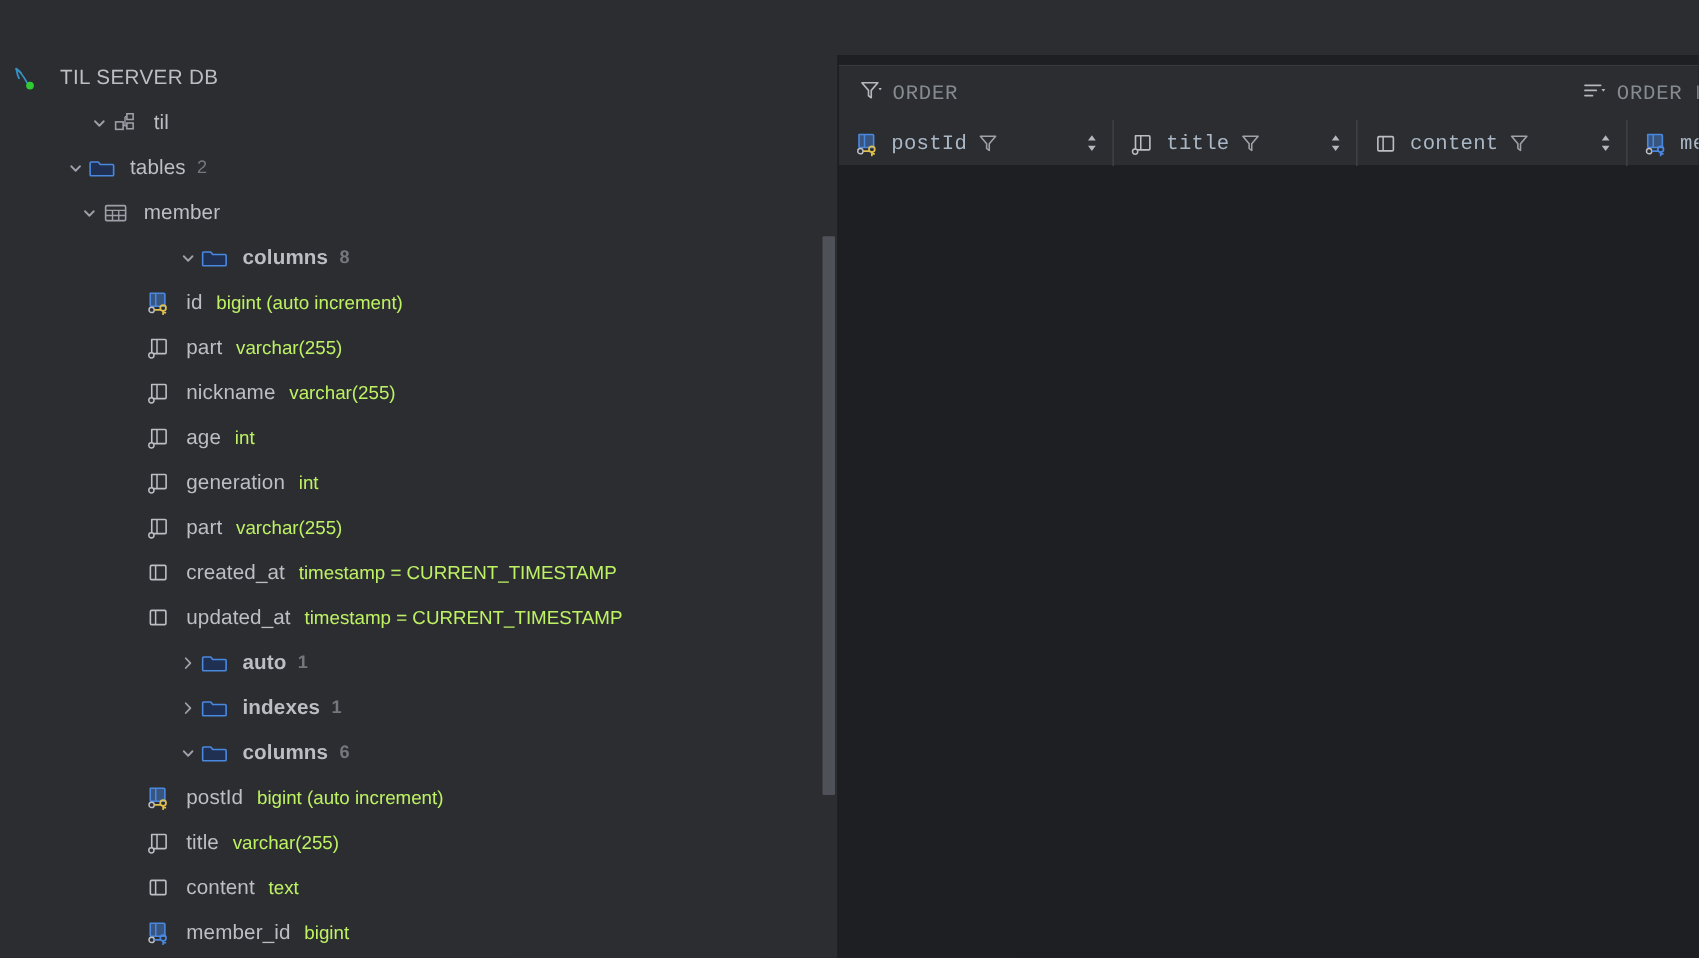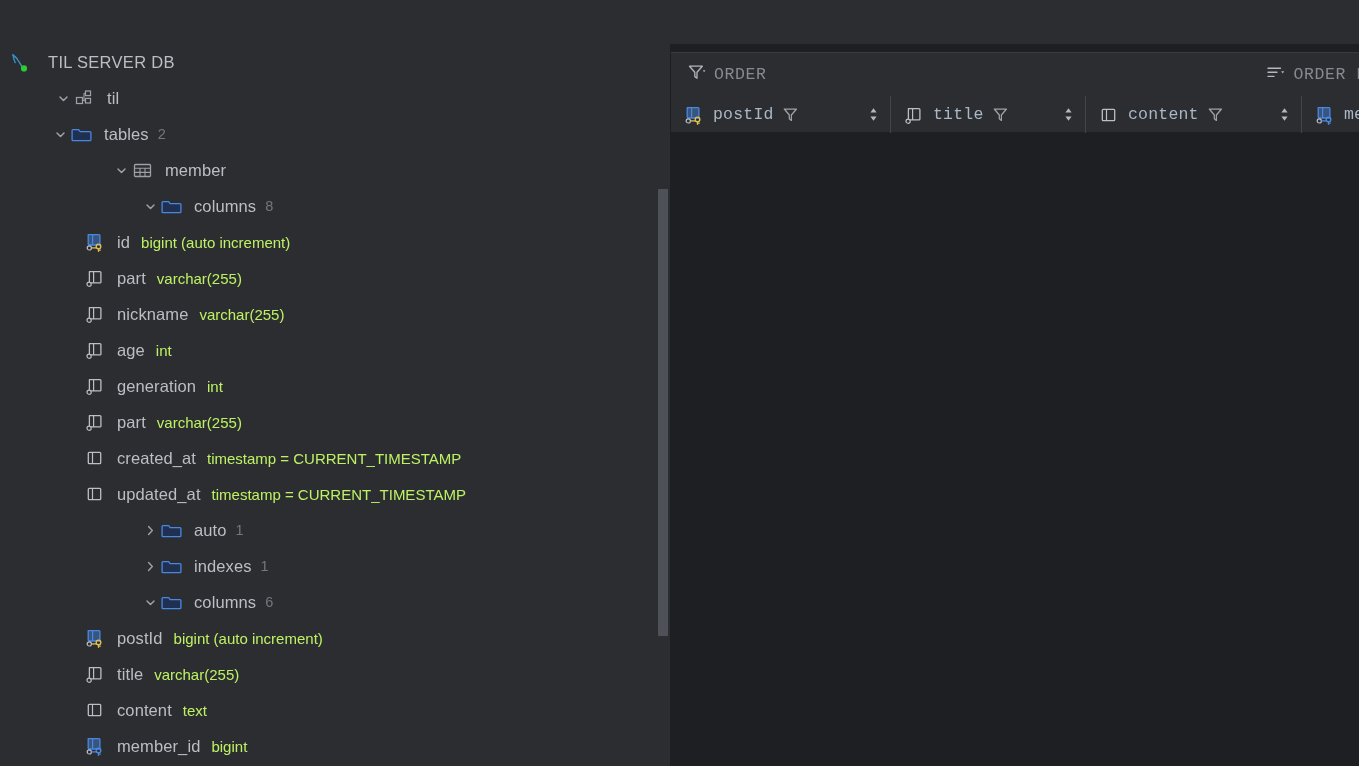--- a/index.html
+++ b/index.html
@@ -79,25 +79,25 @@
     font-size: 15px;
   }
   .cnt {
     margin-left: 9px;
     color: #74777d;
     font-size: 14.5px;
   }
 
   
   .i0 { padding-left: 8px; }
-  .i1 { padding-left: 52px; }
+  .i1 { padding-left: 68px; }
   .i2 { padding-left: 49px; }
-  .i3 { padding-left: 110px; }
-  .i4 { padding-left: 139px; }
-  .i5b { padding-left: 84px; }
+  .i3 { padding-left: 60px; }
+  .i4 { padding-left: 139px; font-weight: bold; }
+  .i5b { padding-left: 116px; }
 
   .root-title {
     margin-left: 10px;
     font-size: 16.5px;
     color: #bcbec4;
     letter-spacing: 0.3px;
   }
 
   
   #sb-vscroll {

